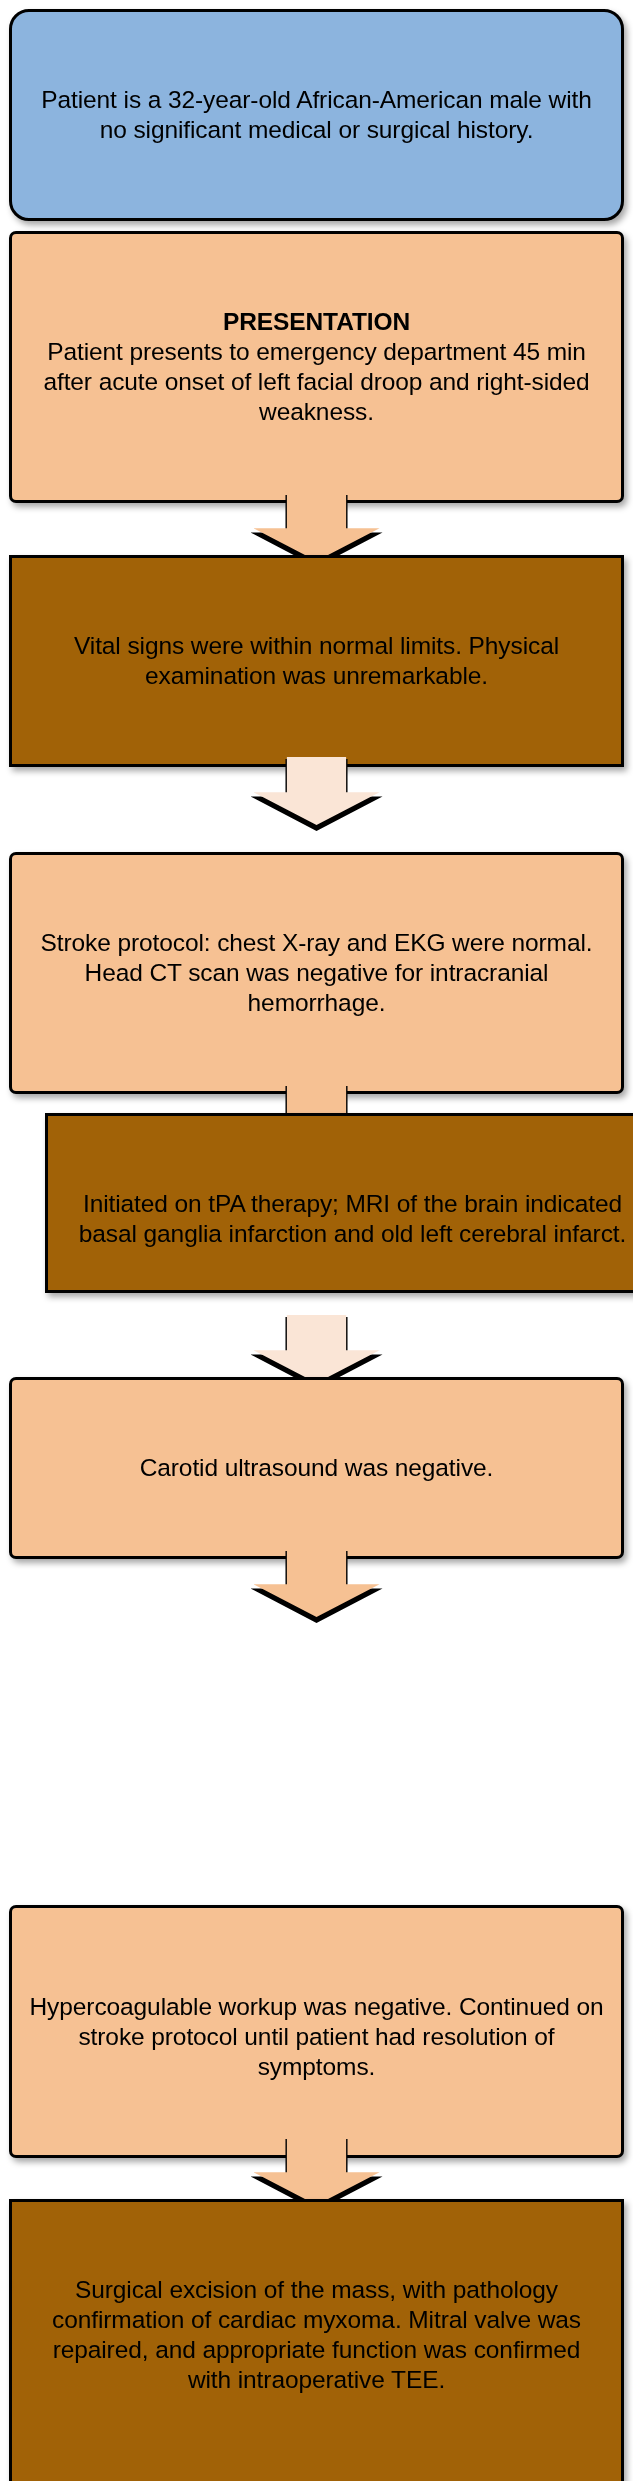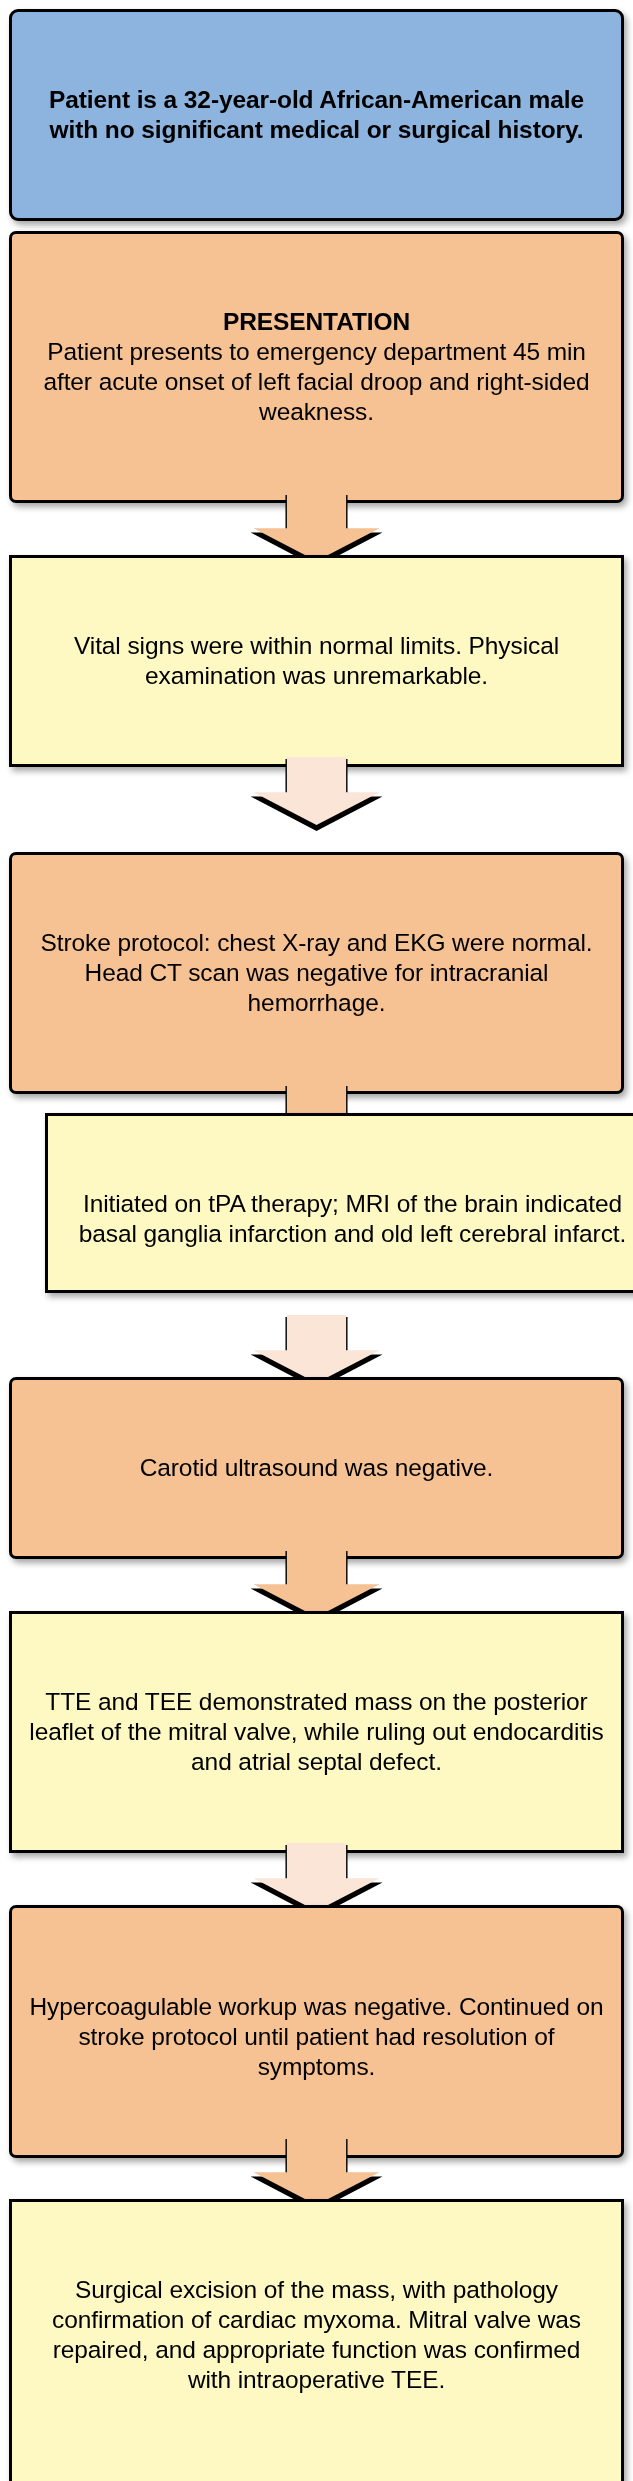--- a/index.html
+++ b/index.html
@@ -36,43 +36,42 @@
     width: 100%;
     display: flex;
     align-items: center;
     justify-content: center;
     text-align: center;
     padding: 10px 16px;
     filter: drop-shadow(3px 4px 3px rgba(0,0,0,0.35));
   }
 
   .node.rounded .node-body {
-    border-radius: 9px;
-    font-weight: bold;
+    border-radius: 20px;
   }
 
   .node-text {
     font-size: 24.5px;
     line-height: 1.22;
     color: #000000;
     letter-spacing: -0.1px;
     width: 100%;
   }
 
   .node-heading {
     display: block;
     font-weight: bold;
     font-size: 24.5px;
     line-height: 1.22;
   }
 
   
   .fill-blue   .node-body { background: #8cb4de; }
   .fill-orange .node-body { background: #f6c193; border-radius: 7px; }
-  .fill-peach  .node-body { background: #fef9c3; }
+  .fill-peach  .node-body { background: #a16207; }
 
   .fill-orange .arrow-shape { background: #f6c193; }
   .fill-peach  .arrow-shape { background: #fae5d6; }
 
   
   .arrow {
     position: absolute;
     left: 0;
     right: 0;
     display: flex;
@@ -203,31 +202,20 @@
       <div class="node-text">Carotid ultrasound was negative.</div>
     </div>
     <div class="arrow" style="top: 180px;">
       <div class="arrow-wrap">
         <div class="arrow-black"></div>
         <div class="arrow-fill arrow-shape"></div>
       </div>
     </div>
   </div>
 
-  <div class="node fill-peach" style="top: 1611px;">
-    <div class="node-body" style="height: auto; padding-top: 73px; padding-bottom: 73px;">
-      <div class="node-text">TTE and TEE demonstrated mass on the posterior leaflet of the mitral valve, while ruling out endocarditis and atrial septal defect.</div>
-    </div>
-    <div class="arrow" style="top: 240px;">
-      <div class="arrow-wrap">
-        <div class="arrow-black"></div>
-        <div class="arrow-fill arrow-shape"></div>
-      </div>
-    </div>
-  </div>
 
   <div class="node fill-orange" style="top: 1905px;">
     <div class="node-body" style="height: auto; padding-top: 84px; padding-bottom: 73px;">
       <div class="node-text">Hypercoagulable workup was negative. Continued on stroke protocol until patient had resolution of symptoms.</div>
     </div>
     <div class="arrow" style="top: 240px;">
       <div class="arrow-wrap">
         <div class="arrow-black"></div>
         <div class="arrow-fill arrow-shape"></div>
       </div>

